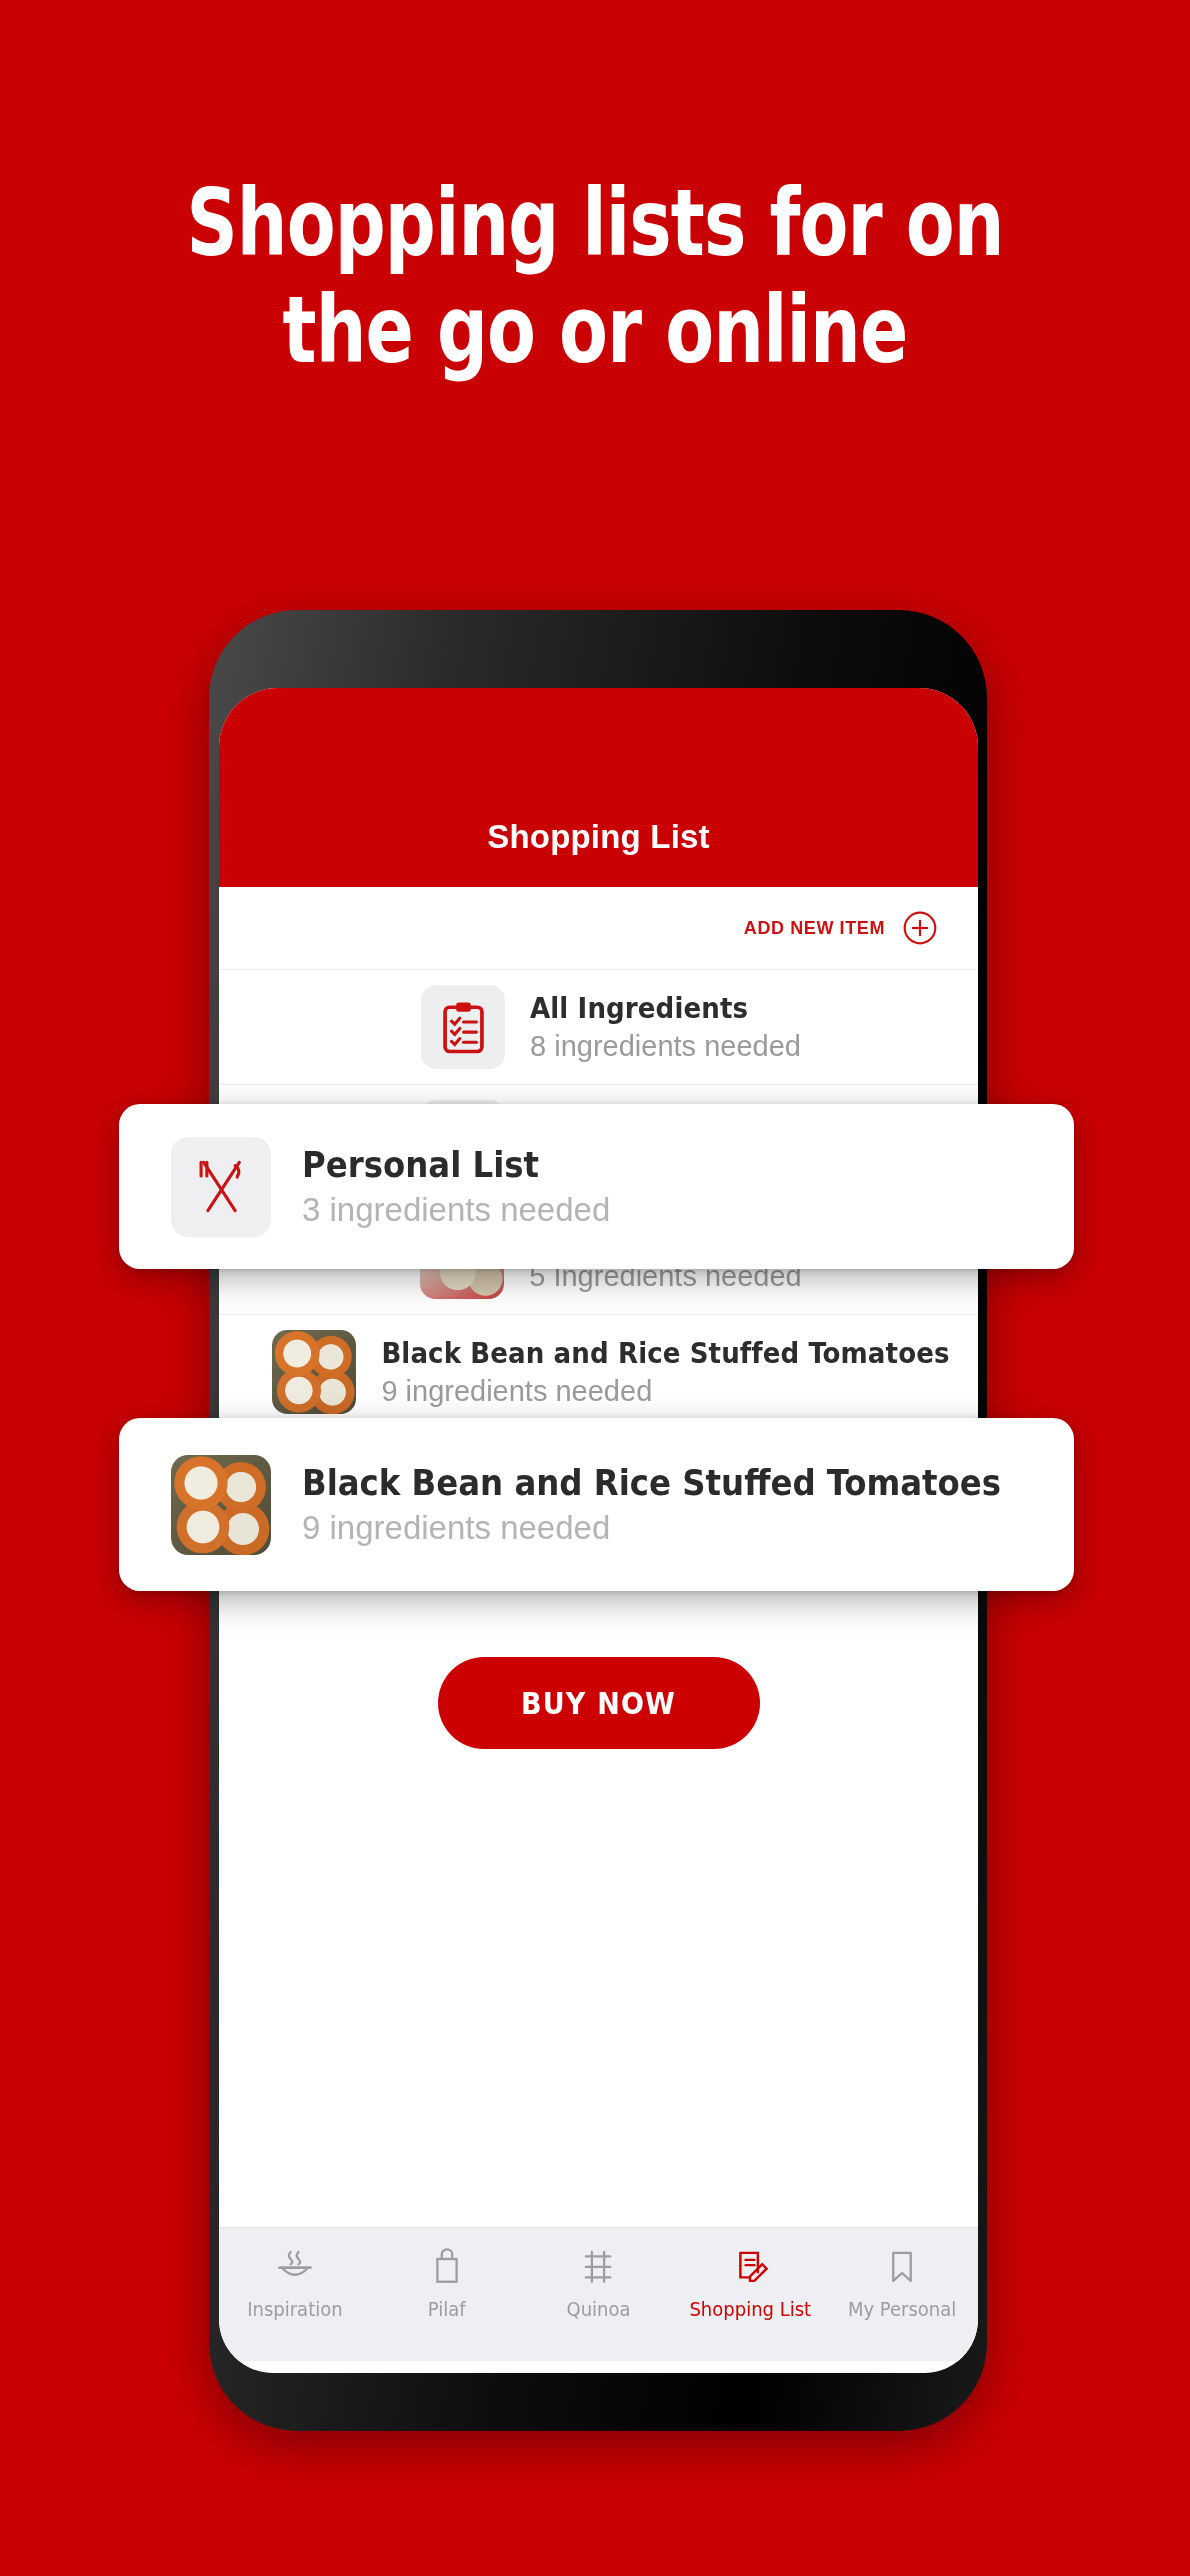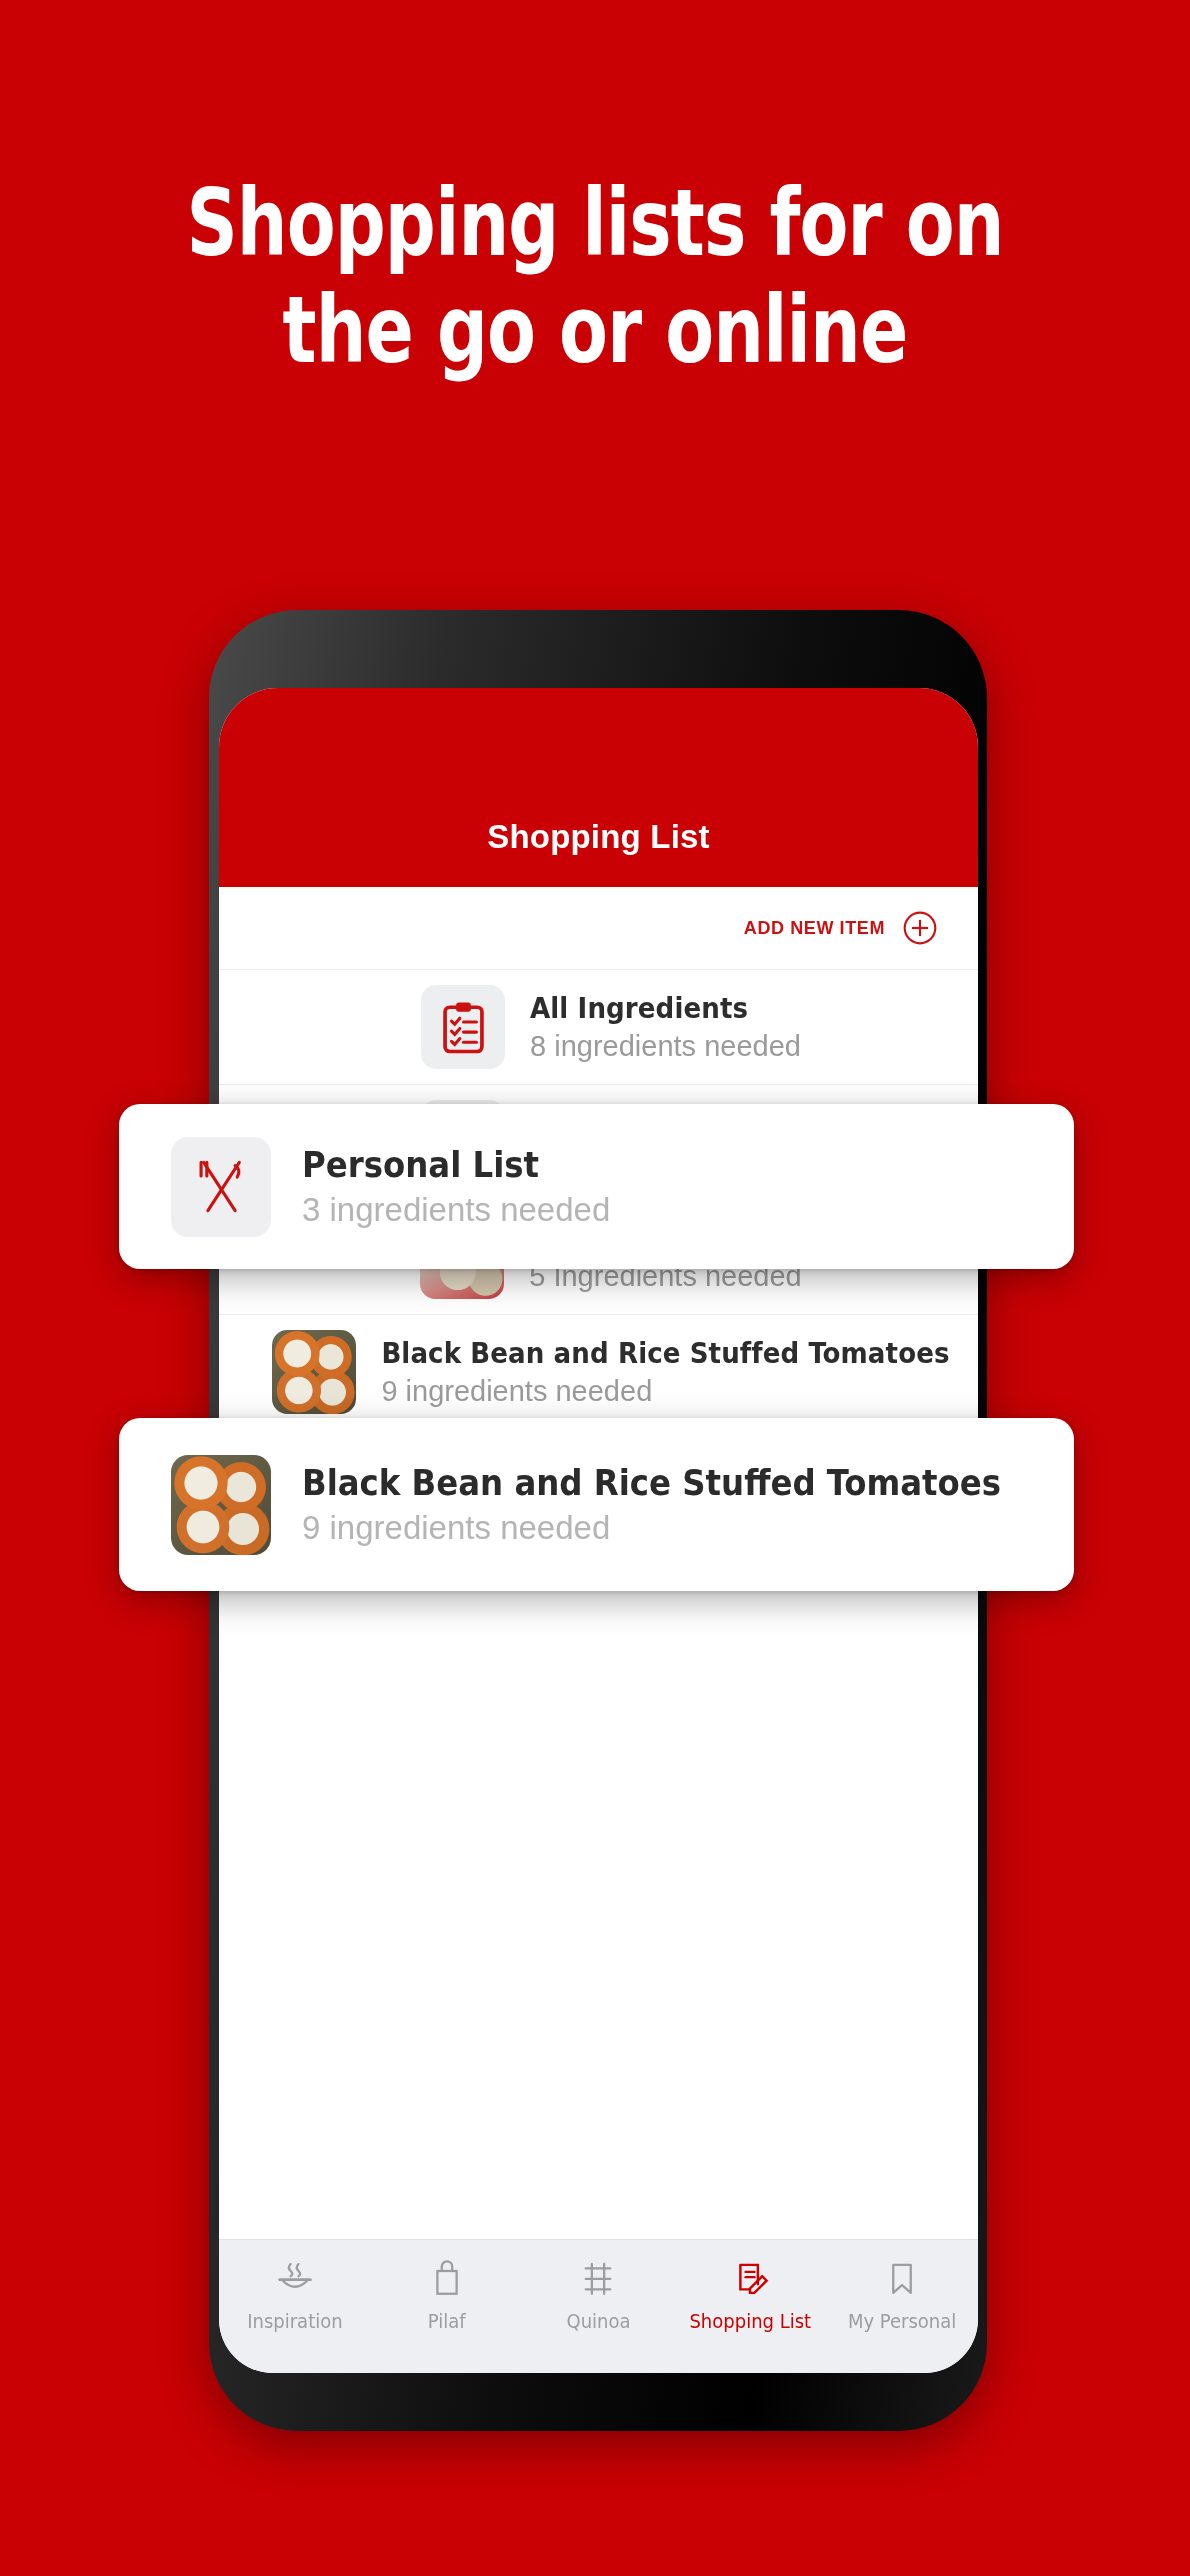--- a/index.html
+++ b/index.html
@@ -172,21 +172,21 @@
     letter-spacing:1.2px;
     display:flex;
     align-items:center;
     justify-content:center;
     cursor:pointer;
   }
 
   
   .bottom-nav {
     position:absolute;
-    left:0; bottom:0;
+    left:0; bottom:12px;
     width:759px;
     height:134px;
     background:#EDEFF2;
     border-top:1px solid #E0E2E6;
     display:flex;
     align-items:flex-start;
     padding-top:17px;
   }
   .nav-item {
     flex:1;
@@ -333,20 +333,23 @@
           <div class="th-quinoa"></div>
         </div>
       <div class="row-text">
         <div class="row-title">Quinoa Cherry Pilaf</div>
         <div class="row-sub">5 Ingredients needed</div>
       </div>
     </div>
 
   </div>
 
+  <div class="buy-wrap fill-white">
+    <button class="buy-btn">BUY NOW</button>
+  </div>
 
   <div class="bottom-nav">
 
     <div class="nav-item">
       <span class="nav-icon">
         <svg viewBox="0 0 48 48" width="42" height="42">
           <g stroke="#9B9DA2" stroke-width="2.6" fill="none" stroke-linecap="round">
             <path d="M9 26 q15 16 30 0 Z"></path>
             <line x1="6" y1="26" x2="42" y2="26"></line>
             <path d="M19 8 q-4 4 0 8 q4 4 0 6"></path>

